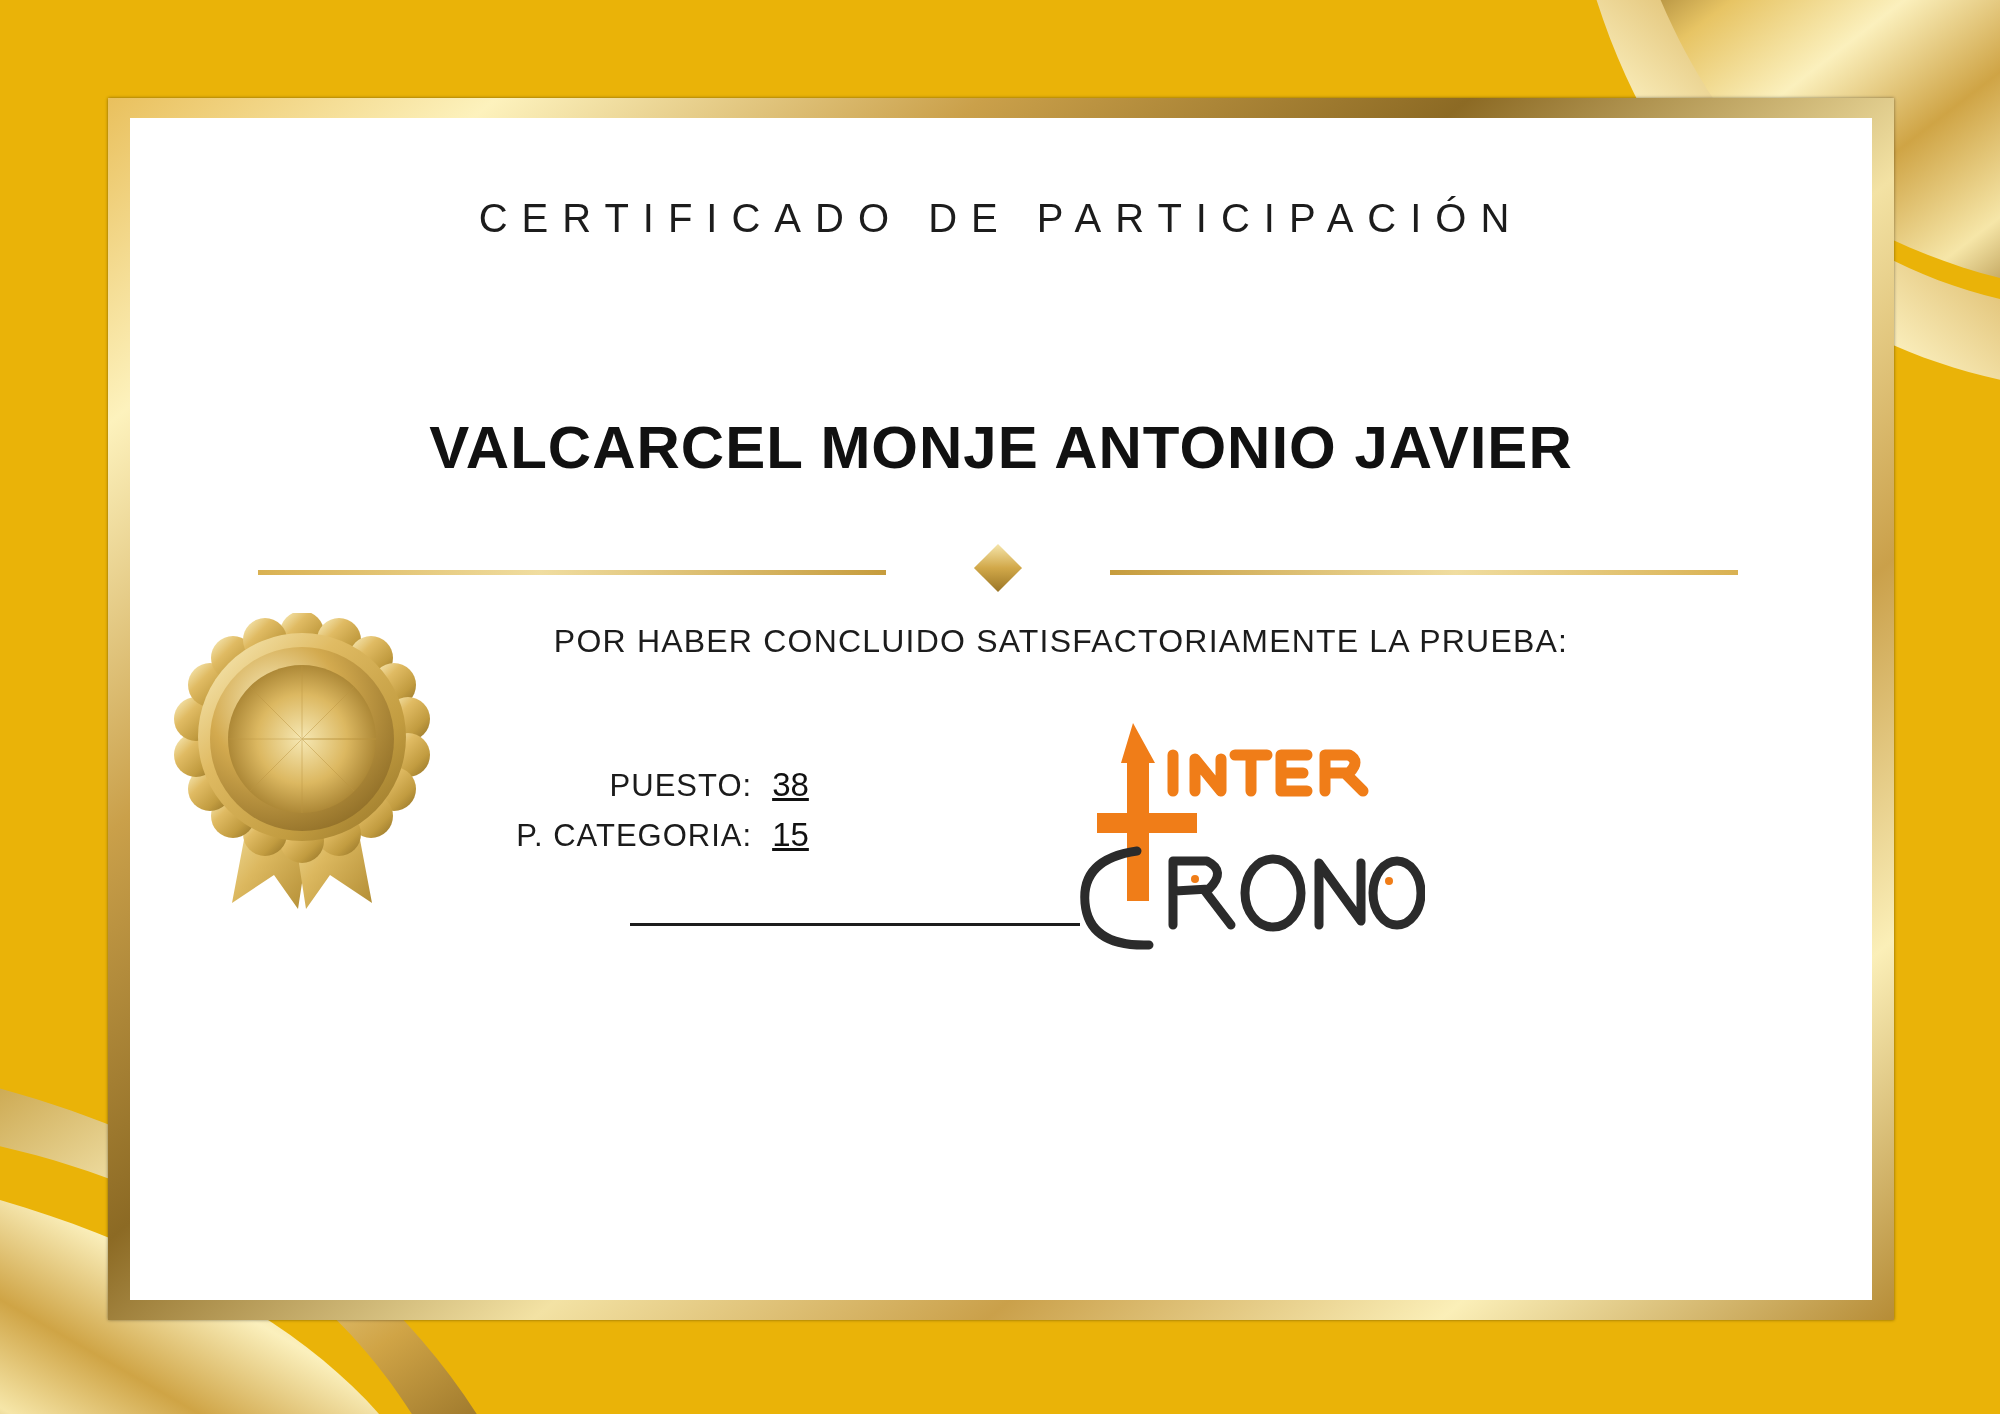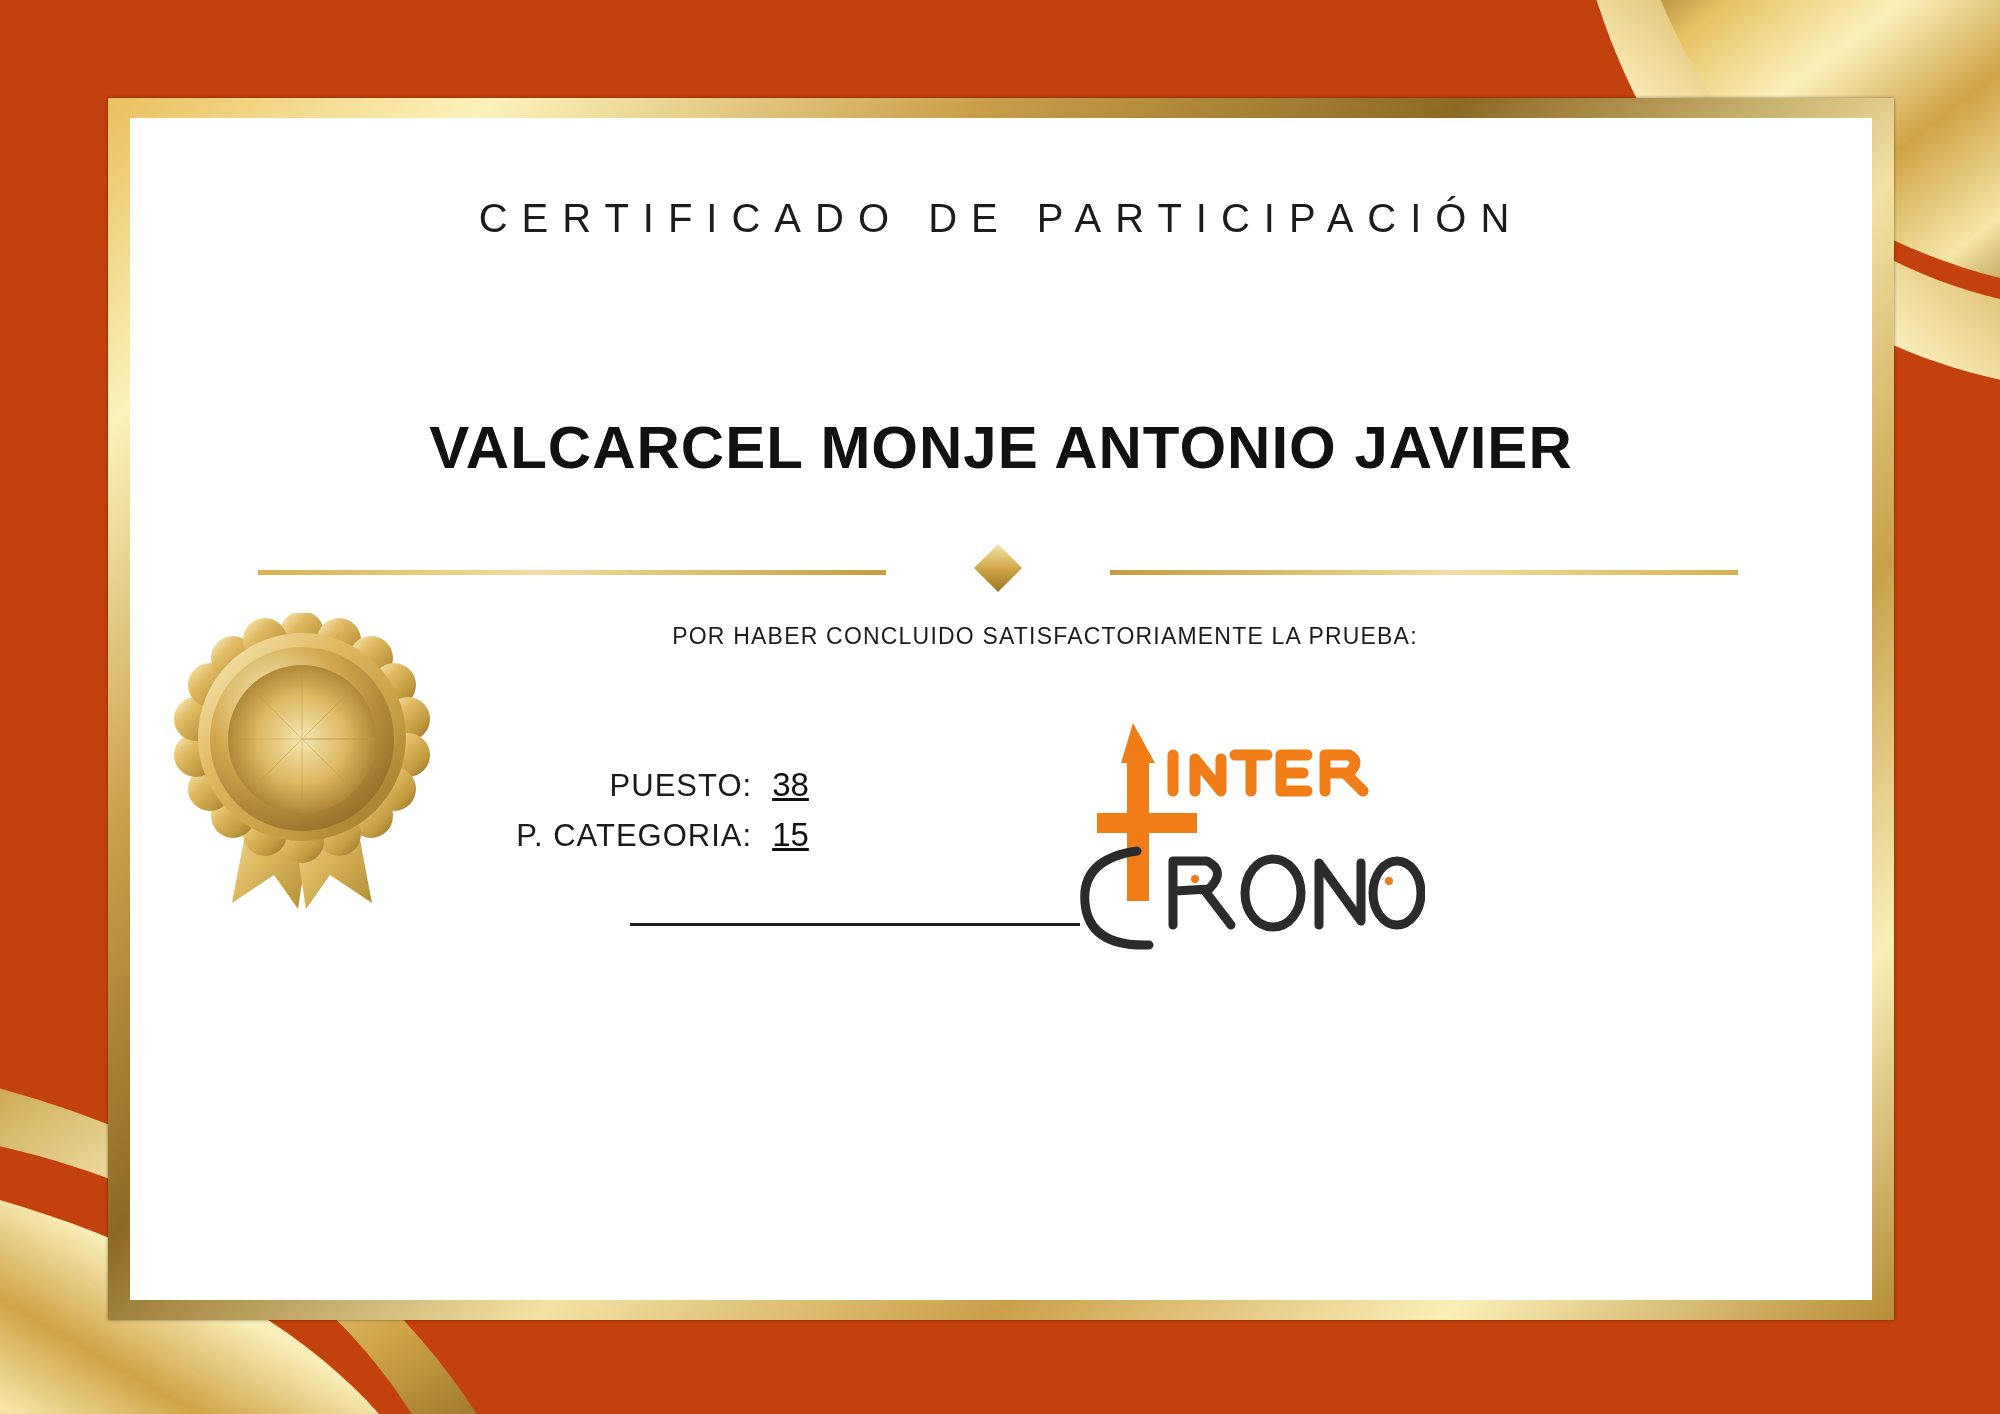--- a/index.html
+++ b/index.html
@@ -11,21 +11,21 @@
     width: 2000px;
     height: 1414px;
     overflow: hidden;
     font-family: "Liberation Sans", sans-serif;
   }
 
   .certificate {
     position: relative;
     width: 2000px;
     height: 1414px;
-    background: #c2410c;
+    background: #eab308;
     overflow: hidden;
   }
 
   
   .swoosh {
     position: absolute;
     pointer-events: none;
   }
   .swoosh-tr { top: -40px; right: -60px; width: 760px; height: 560px; }
   .swoosh-bl { bottom: -40px; left: -60px; width: 760px; height: 470px; }
@@ -122,24 +122,24 @@
     width: 34px;
     height: 34px;
     margin-left: -17px;
     transform: rotate(45deg);
     background: linear-gradient(135deg, #f5e5ab 0%, #d1a849 50%, #9a7526 100%);
   }
 
   .subtitle {
     position: absolute;
     top: 505px;
-    left: 0;
+    left: 16px;
     width: 100%;
     text-align: center;
-    font-size: 23px;
+    font-size: 32px;
     letter-spacing: 1.2px;
     color: #1c1c1c;
     white-space: nowrap;
     padding-left: 44px;
   }
 
   
   .results {
     position: absolute;
     top: 648px;

